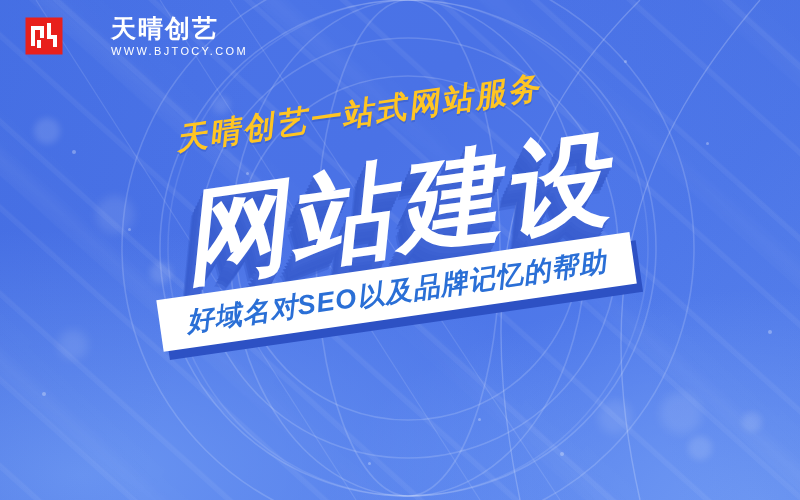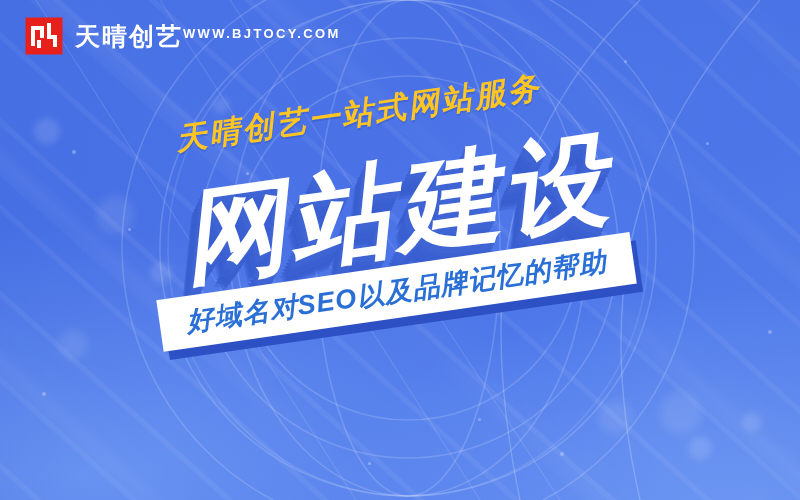--- a/index.html
+++ b/index.html
@@ -60,27 +60,27 @@
   #logo-bar{
     position:absolute;left:0;top:0;width:100%;height:72px;
     display:flex;align-items:center;z-index:40;
   }
   #logo{
     display:flex;align-items:center;gap:11px;margin-left:24px;
   }
   #logo-mark{
     width:40px;height:40px;flex:0 0 40px;position:relative;
   }
-  #logo-words{display:flex;flex-direction:row;justify-content:center;}
+  #logo-words{display:flex;flex-direction:column;justify-content:center;margin-left:36px;}
   #logo-cn{
     color:#ffffff;font-size:25px;font-weight:700;letter-spacing:2px;
     line-height:1.05;white-space:nowrap;
   }
   #logo-url{
-    color:#ffffff;font-size:13px;font-weight:700;letter-spacing:2.35px;
+    color:#ffffff;font-size:11px;font-weight:400;letter-spacing:2.35px;
     margin-top:3px;white-space:nowrap;
   }
 
   
   #kicker{
     position:absolute;left:176px;top:119px;z-index:30;
     transform:rotate(-8.2deg);transform-origin:left center;
     color:#ffc523;
     font-size:31px;font-weight:700;font-style:italic;
     letter-spacing:2.5px;white-space:nowrap;

